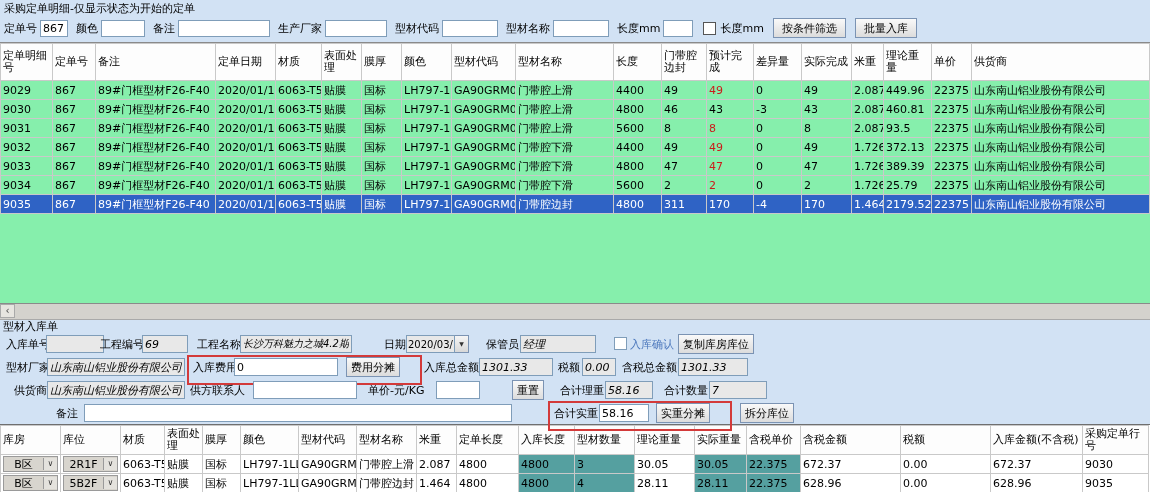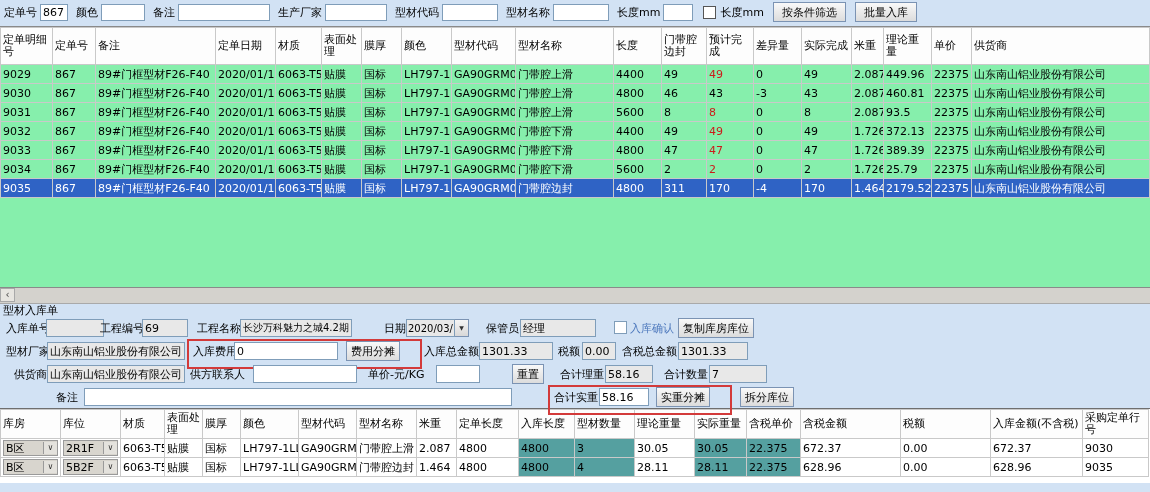--- a/index.html
+++ b/index.html
@@ -33,46 +33,47 @@
   
   .hscroll{height:15px;display:flex;background:#d4d2cd;border-bottom:1px solid #a9a9a9;}
   .sb-arrow{width:15px;height:14px;background:#e7e5e0;border:1px solid #a9a9a9;box-sizing:border-box;
             text-align:center;line-height:12px;font-size:10px;color:#444;}
   .sb-track{flex:1;}
   
   .form-area{position:relative;height:104px;}
   .fl{position:absolute;height:14px;line-height:14px;white-space:nowrap;text-align:center;}
   .fi{position:absolute;border:1px solid #7f9db9;background:#fff;height:18px;box-sizing:border-box;
       font-family:inherit;font-size:11px;padding:0 2px;}
-  .fi.ro{background:#e8e8e8;}
+  .fi.ro{background:#e8e8e8;font-style:italic;}
   .fbtn{position:absolute;background:linear-gradient(#f9f9f9,#dcdcdc);border:1px solid #7b93b3;
         height:20px;font-family:inherit;font-size:11px;padding:0 4px;}
   .redbox{position:absolute;border:2px solid #d33a3a;pointer-events:none;}
   .bluetxt{color:#4e79bd;}
   .fchk{position:absolute;width:11px;height:11px;background:#fff;border:1px solid #7f9db9;}
   .dd{position:absolute;display:flex;}
   .dd input{border:1px solid #7f9db9;background:#e8e8e8;height:18px;box-sizing:border-box;
             font-size:10px;font-family:inherit;padding:0 1px;width:49px;}
   .dd .ddbtn{width:14px;height:18px;box-sizing:border-box;border:1px solid #7b93b3;border-left:none;
              background:linear-gradient(#f5f5f5,#d8d8d8);font-size:6px;text-align:center;line-height:16px;color:#333;}
   
   .grid2-wrap{height:74px;background:#fff;border-top:1px solid #6f6f6f;overflow:hidden;}
   #inbound-table th{height:26px;}
   #inbound-table td{height:15px;}
   td.teal{background:#55a0a0;}
   .combo{display:flex;height:14px;background:#d8d5ce;border:1px solid #9a9a9a;align-items:center;}
-  .combo .ctxt{flex:1;padding:8px 2px;overflow:hidden;}
+  .combo .ctxt{flex:1;padding:8px 2px;overflow:hidden;text-align:center;}
   .combo .carr{width:13px;border-left:1px solid #9a9a9a;background:#e4e2dd;text-align:center;
                font-size:8px;line-height:12px;color:#333;}
 </style>
 </head>
 <body>
 
 <div>
 
+  <div class="title">采购定单明细-仅显示状态为开始的定单</div>
 
   <div class="filter-row">
     <span id="filters"><span class="flab first">定单号</span><input class="tin" value="867" style="width: 28px;"><span class="flab">颜色</span><input class="tin" value="" style="width: 44px;"><span class="flab">备注</span><input class="tin" value="" style="width: 92px;"><span class="flab">生产厂家</span><input class="tin" value="" style="width: 62px;"><span class="flab">型材代码</span><input class="tin" value="" style="width: 56px;"><span class="flab">型材名称</span><input class="tin" value="" style="width: 56px;"><span class="flab">长度mm</span><input class="tin" value="" style="width: 30px;"></span>
     <span class="chk"></span>
     <span class="chklab">长度mm</span>
     <button class="btn">按条件筛选</button>
     <button class="btn">批量入库</button>
   </div>
 
   <div class="grid-wrap">

